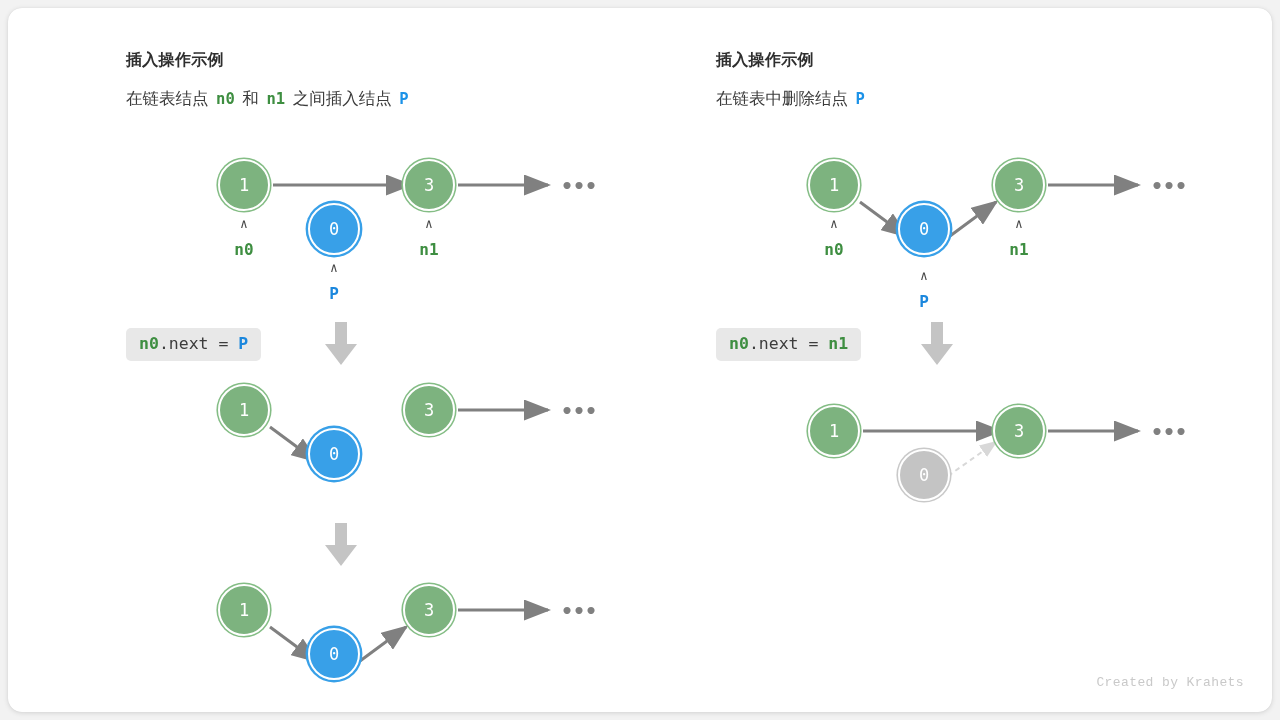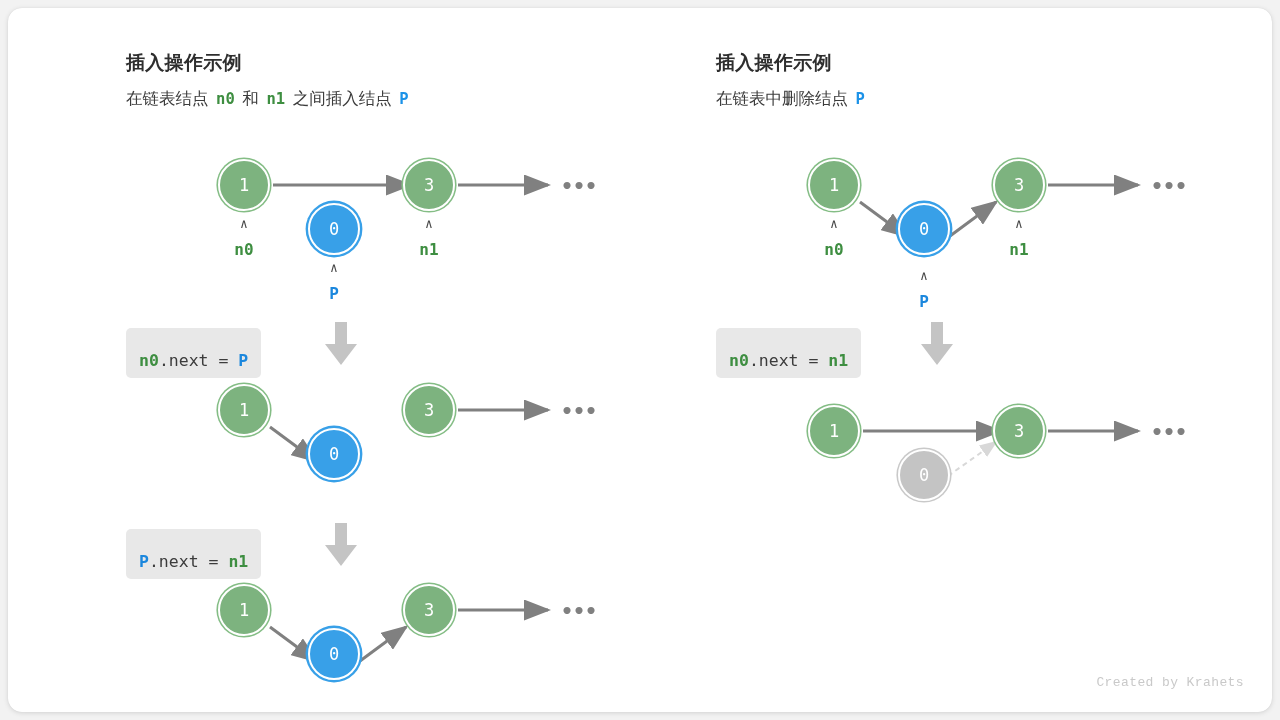--- a/index.html
+++ b/index.html
@@ -30,21 +30,21 @@
     width: 590px;
     height: 704px;
   }
   #panel-insert { left: 110px; }
   #panel-delete { left: 700px; }
 
   .panel-title {
     position: absolute;
     left: 8px;
     top: 42px;
-    font-size: 19px;
+    font-size: 16px;
     font-weight: bold;
     color: #2e2e2e;
     letter-spacing: 0.3px;
   }
   .panel-subtitle {
     position: absolute;
     left: 8px;
     top: 80px;
     font-size: 16.5px;
     color: #3c3c3c;
@@ -136,21 +136,21 @@
     top: 0;
     overflow: visible;
     z-index: 1;
   }
 
   
   .code-chip {
     position: absolute;
     background: #e8e8e8;
     border-radius: 5px;
-    padding: 24px 13px 8px 13px;
+    padding: 7px 13px 8px 13px;
     font-family: "DejaVu Sans Mono", monospace;
     font-size: 16.5px;
     color: #3c3c3c;
     white-space: nowrap;
     line-height: 1.1;
     text-align: center;
   }
   .code-chip .tok-g { color: #3e8e41; font-weight: bold; }
   .code-chip .tok-b { color: #1b87dd; font-weight: bold; }
 
@@ -224,23 +224,20 @@
       <svg class="links" width="590" height="110">
         <line x1="152" y1="44" x2="198" y2="78" stroke="#808080" stroke-width="3" marker-end="url(#ah)"></line>
         <line x1="340" y1="27" x2="430" y2="27" stroke="#808080" stroke-width="3" marker-end="url(#ah)"></line>
       </svg>
       <div class="node green" style="left:100px; top:1px;">1</div>
       <div class="node green" style="left:285px; top:1px;">3</div>
       <div class="node blue" style="left:190px; top:45px;">0</div>
       <div class="dots" style="left:443px; top:18px;">•••</div>
     </div>
 
-    <div class="code-chip" style="left:8px; top:521px;">
-      <span class="tok-b">P</span><span>.next = </span><span class="tok-g">n1</span>
-    </div>
     <svg class="down-arrow" style="left:205px; top:515px;" viewBox="0 0 36 44">
       <polygon points="12,0 24,0 24,22 34,22 18,43 2,22 12,22" fill="#c4c4c4"></polygon>
     </svg>
 
     <div class="row" id="ins-row2" style="top:575px; height:110px;">
       <svg class="links" width="590" height="110">
         <line x1="152" y1="44" x2="198" y2="78" stroke="#808080" stroke-width="3" marker-end="url(#ah)"></line>
         <line x1="242" y1="78" x2="288" y2="44" stroke="#808080" stroke-width="3" marker-end="url(#ah)"></line>
         <line x1="340" y1="27" x2="430" y2="27" stroke="#808080" stroke-width="3" marker-end="url(#ah)"></line>
       </svg>

